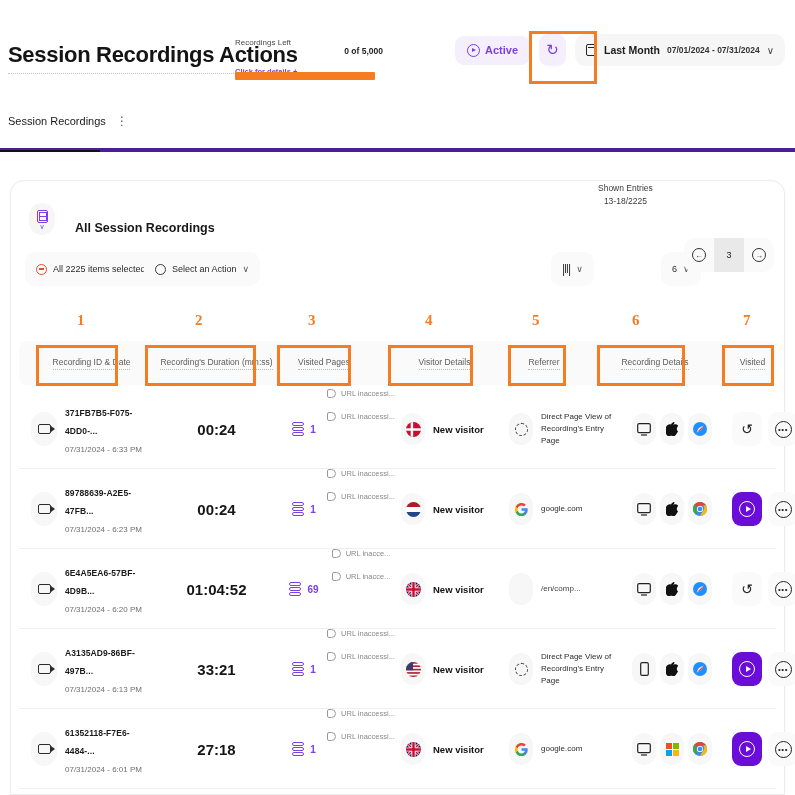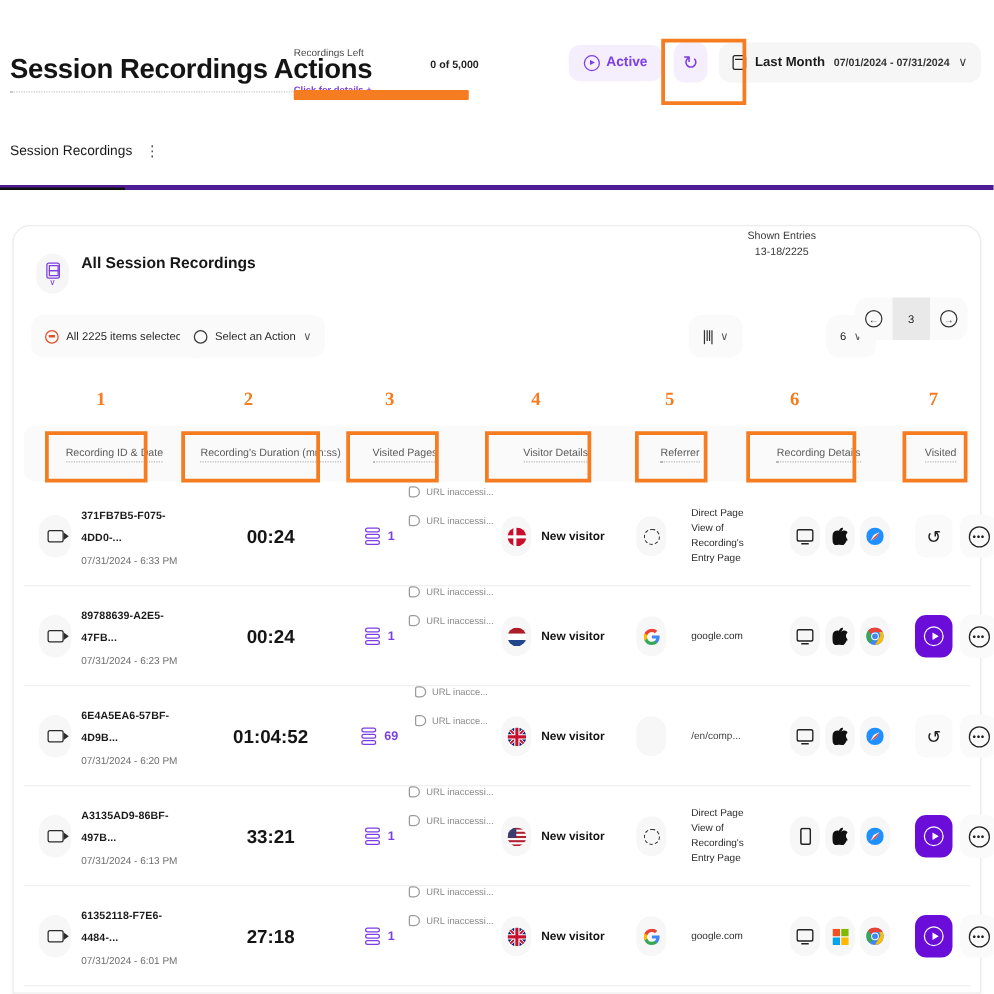--- a/index.html
+++ b/index.html
@@ -55,21 +55,21 @@
   }
   .tab-underline { position:absolute; left:0px; top:42px; width:100px; height:2px; background:#111; }
   .kebab { font-size:12px; color:#555; letter-spacing:0; }
 
   
   .card {
     position:absolute; left:10px; top:180px; right:10px; bottom:0;
     background:#fff; border:1px solid #ececec; border-radius:14px 14px 0 0;
     box-shadow:0 1px 3px rgba(0,0,0,0.04);
   }
-  .card-head { display:flex; align-items:flex-start; gap:10px; padding:22px 0 0 18px; }
+  .card-head { display:flex; align-items:flex-end; gap:20px; padding:22px 0 0 18px; }
   .rec-badge { width:26px; height:32px; border-radius:13px; background:#f6f6f6;
     display:flex; flex-direction:column; align-items:center; justify-content:center; }
   .rec-badge .g { width:11px; height:13px; border:1.5px solid #7b3fe4; border-radius:2px; position:relative;}
   .rec-badge .g::before, .rec-badge .g::after{ content:""; position:absolute; left:1.5px; width:6px; height:3px;
     border:1px solid #7b3fe4; }
   .rec-badge .g::before{ top:1px; } .rec-badge .g::after{ bottom:1px; }
   .rec-badge .dn { font-size:7px; color:#7b3fe4; line-height:5px; margin-top:1px;}
   .card-title { font-size:12.5px; font-weight:600; color:#171717; }
 
   
@@ -127,21 +127,21 @@
   .urls { flex-direction:column; justify-content:flex-start; gap:14px; padding-left:4px;}
   .urlline { display:flex; align-items:center; gap:5px; font-size:7.5px; color:#8a8a8a; }
   .enter-ico, .exit-ico { width:9px; height:9px; border:1.1px solid #9a9a9a; border-radius:2px 50% 50% 2px;}
 
   .visitor { gap:8px; }
   .flag-badge { width:24px; height:32px; border-radius:12px; background:#f7f7f7;
     display:flex; align-items:center; justify-content:center; flex:none;}
   .flag { width:15px; height:15px; border-radius:50%; overflow:hidden; position:relative; }
   .vtxt { font-size:9.5px; font-weight:700; color:#131313; }
 
-  .referrer { gap:20px; }
+  .referrer { gap:8px; }
   .ref-badge { width:24px; height:32px; border-radius:12px; background:#f7f7f7;
     display:flex; align-items:center; justify-content:center; flex:none;}
   .dashcirc { width:13px; height:13px; border:1.3px dashed #3a3a3a; border-radius:50%;}
   .reftxt { font-size:8px; color:#2b2b2b; line-height:12px; }
   .reftxt.gray { color:#444; }
 
   .details { gap:4px; justify-content:center;}
   .dico { width:24px; height:32px; border-radius:12px; background:#f7f7f7;
     display:flex; align-items:center; justify-content:center; flex:none; }
 

